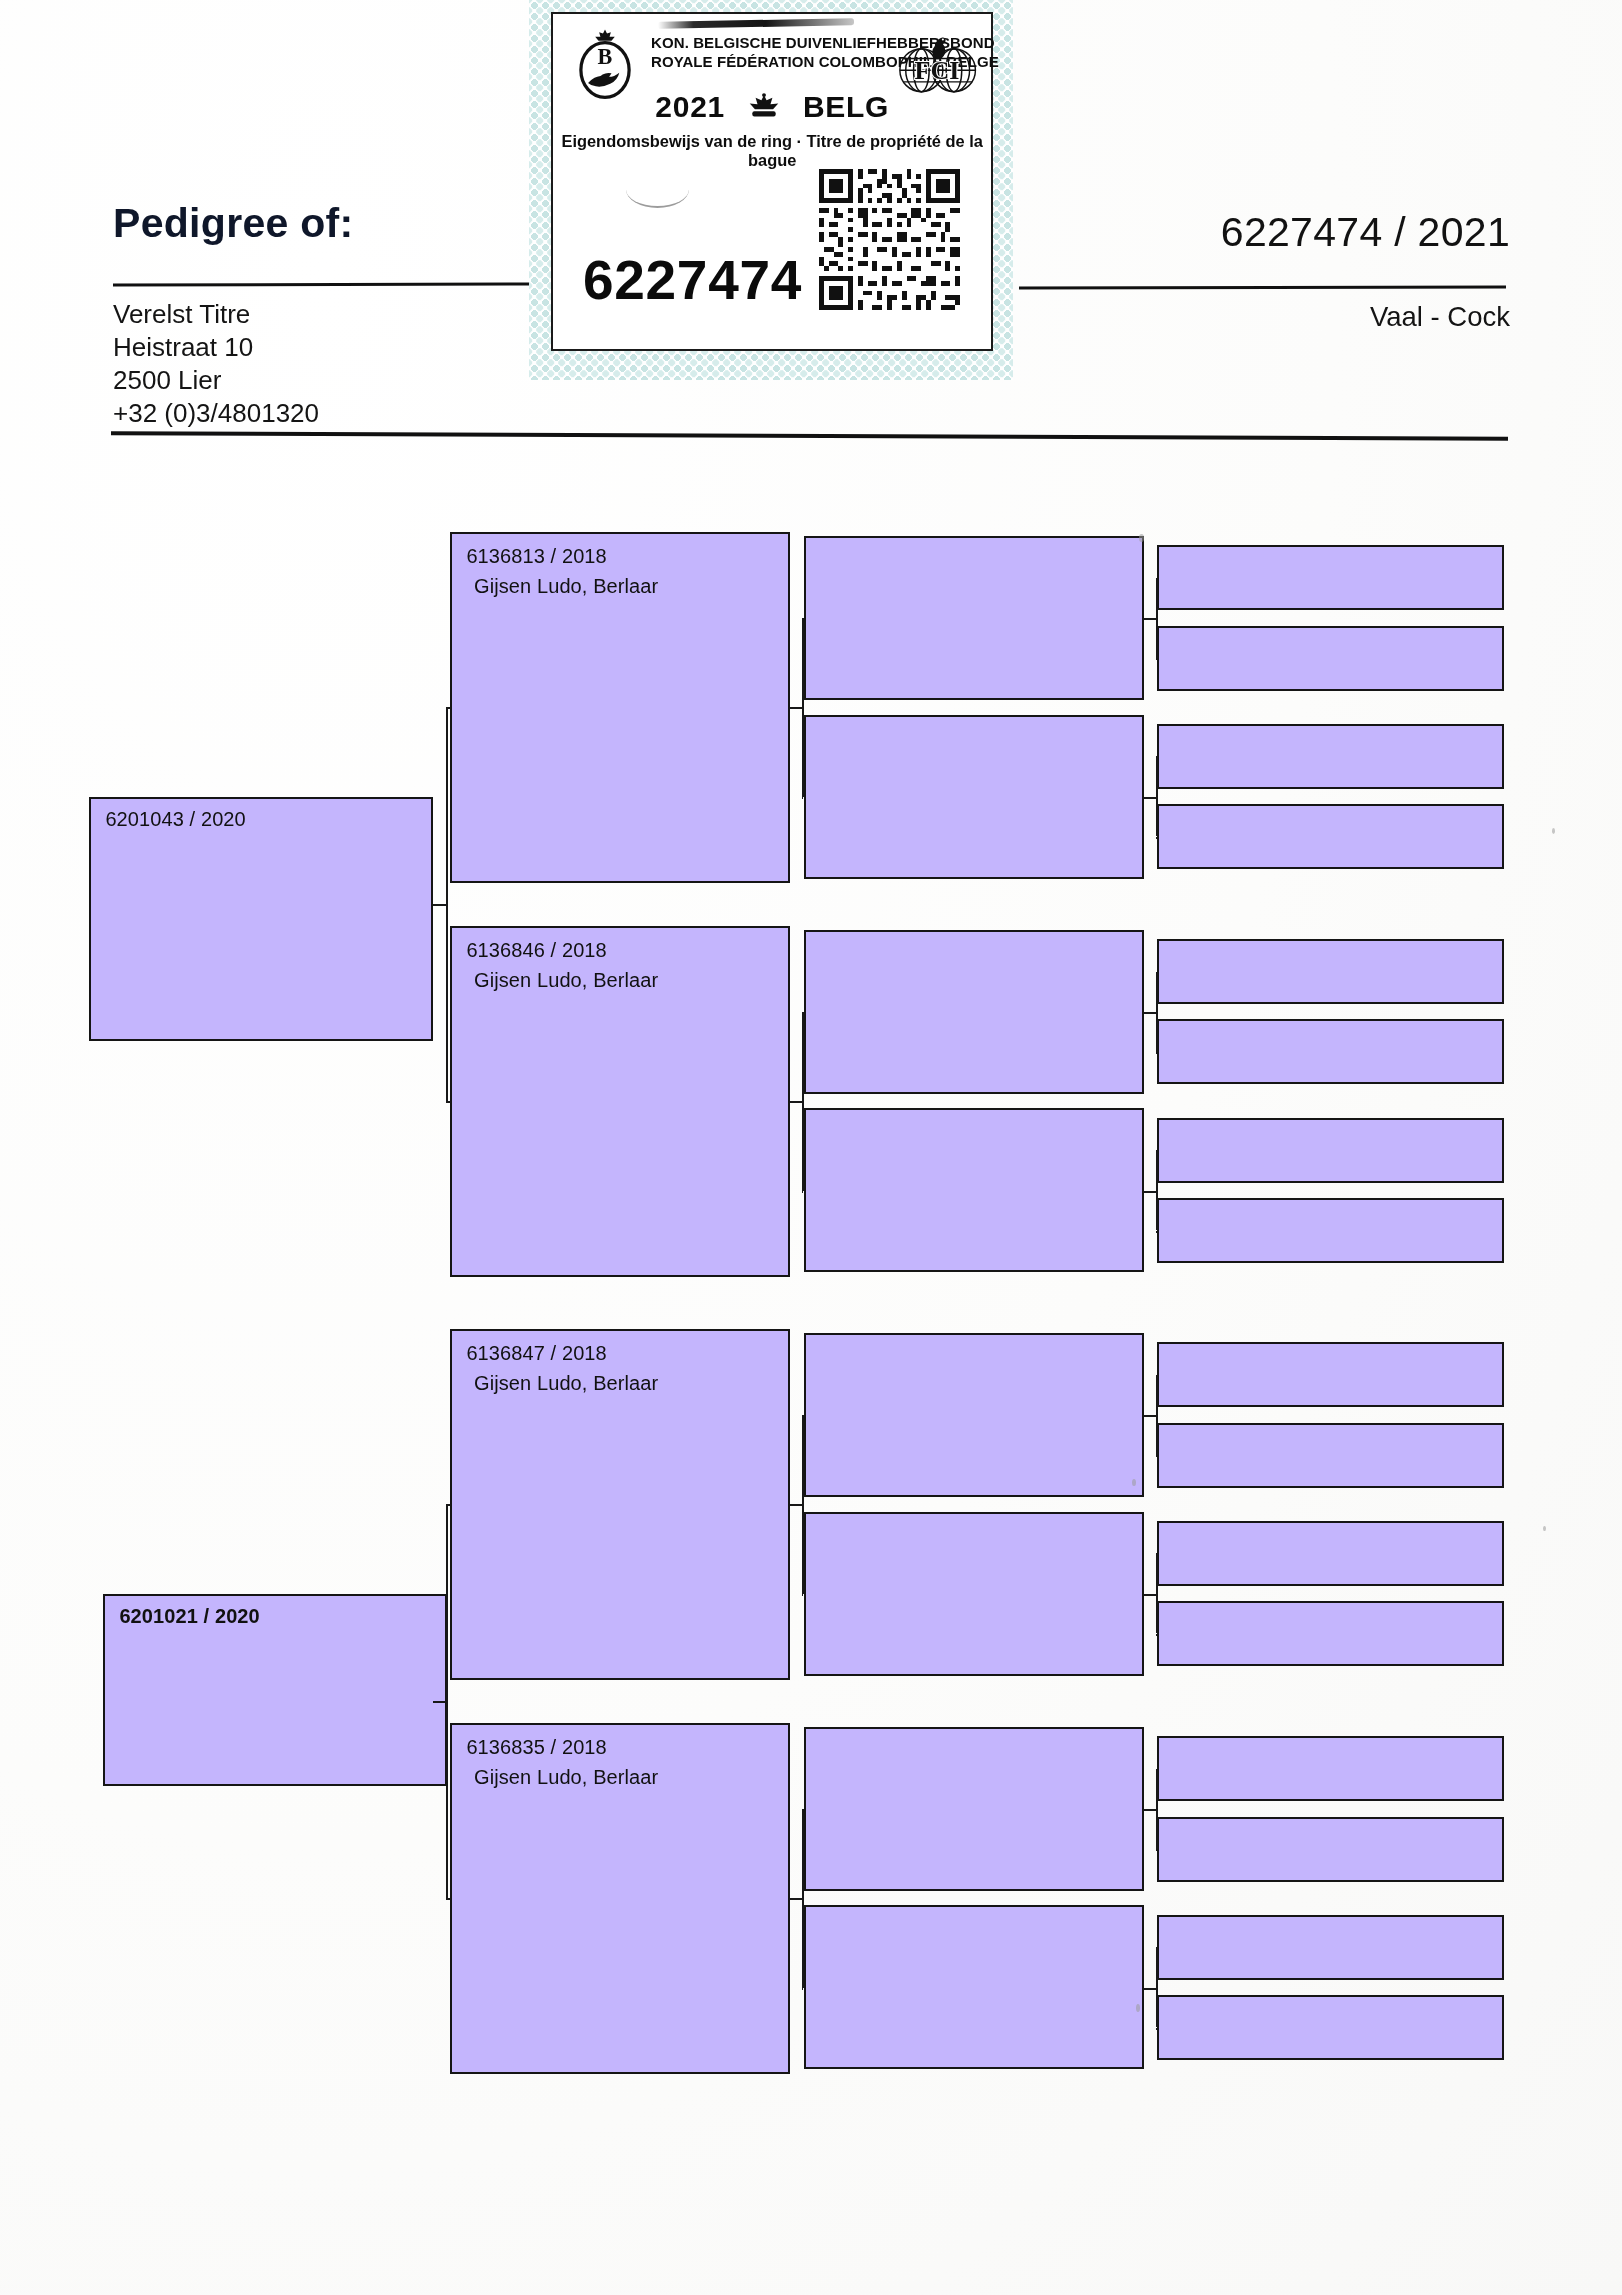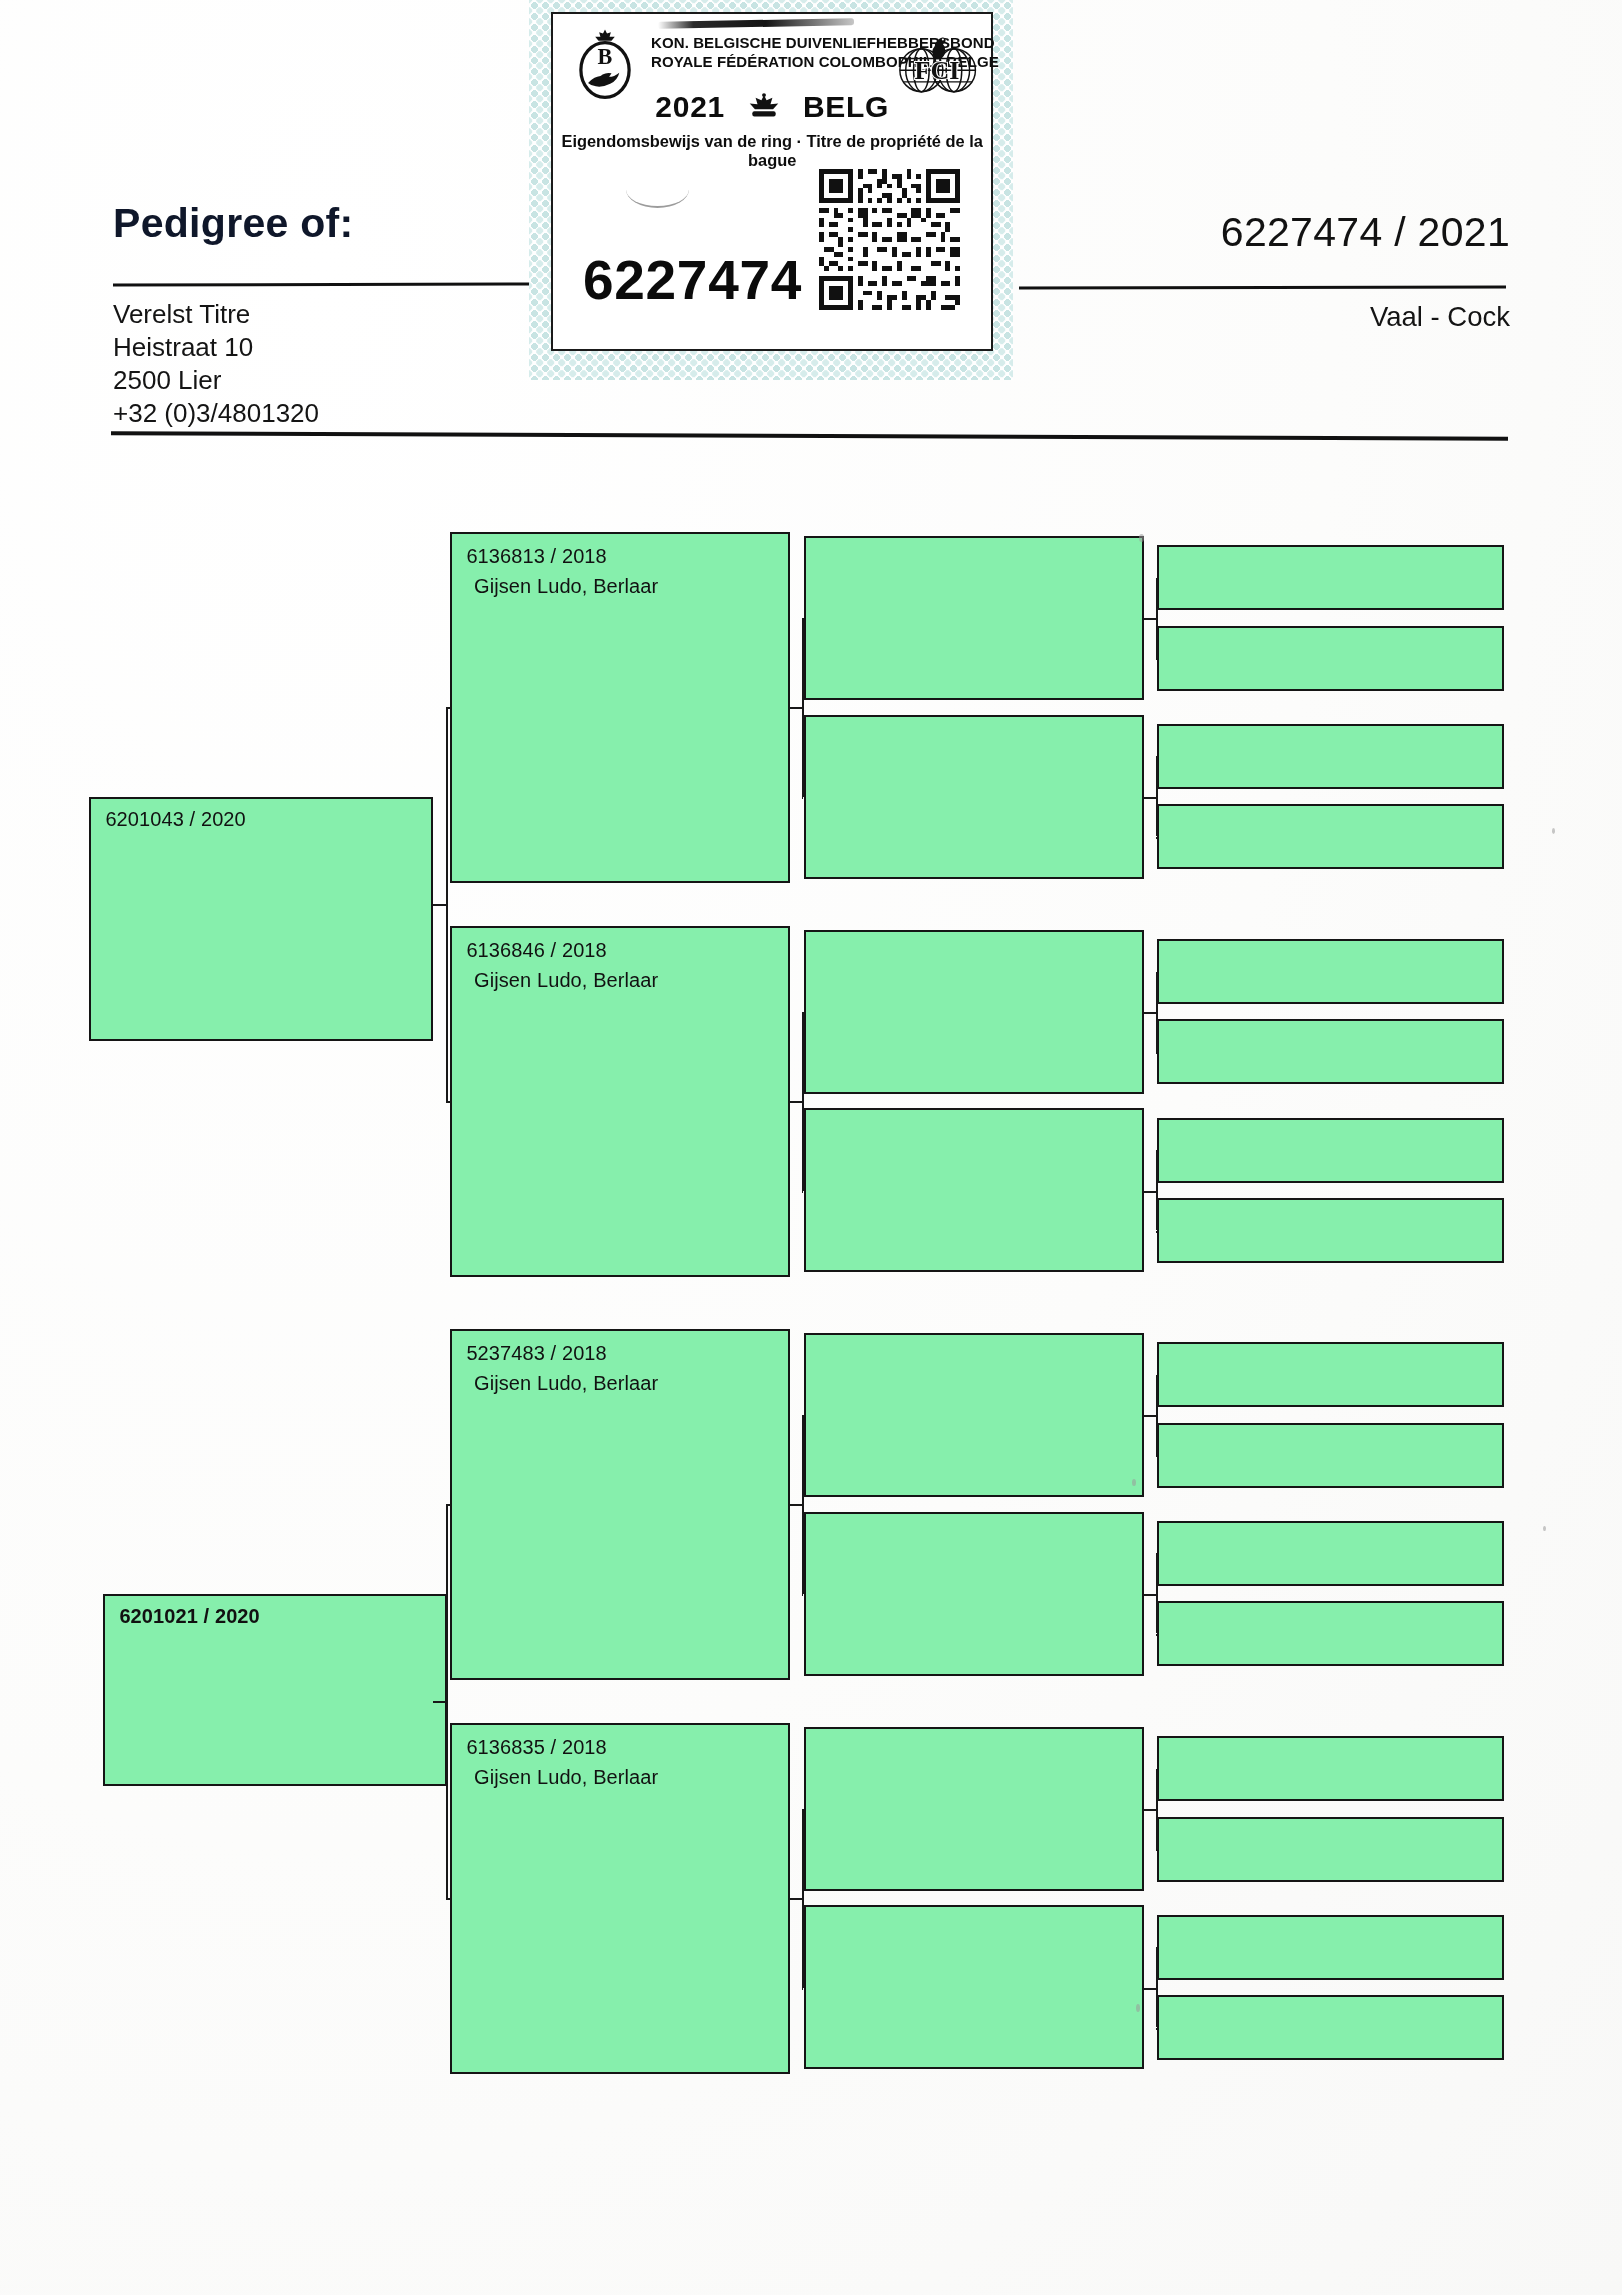--- a/index.html
+++ b/index.html
@@ -95,21 +95,21 @@
   #stamp-qr{position:absolute;right:31px;bottom:39px;width:141px;height:141px;}
   #stamp-scratch{
     position:absolute;left:73px;top:157px;width:63px;height:35px;
     border-bottom:2.6px solid #7c7c7c;border-radius:0 0 60% 60%;
     opacity:.75;
   }
 
   
   #tree{position:absolute;left:0;top:0;width:1623px;height:2295px;}
   .node{
-    position:absolute;border:2.6px solid #151515;background:#86efac;
+    position:absolute;border:2.6px solid #151515;background:#c4b5fd;
     box-sizing:border-box;
   }
   .node .ring{
     position:absolute;left:14.4px;top:10.5px;
     font-size:20px;color:#111;white-space:nowrap;letter-spacing:0.1px;
   }
   .node .breeder{
     position:absolute;left:22px;top:41px;
     font-size:20px;color:#111;white-space:nowrap;letter-spacing:0.1px;
   }
@@ -390,21 +390,21 @@
     <div class="connector-stub" style="left: 790px; top: 707px; width: 11.8px;"></div>
     <div class="node g2" style="left: 450px; top: 926px; width: 340px; height: 351px;">
       <div class="ring">6136846 / 2018</div>
       <div class="breeder">Gijsen Ludo, Berlaar</div>
     </div>
     <div class="connector" style="left: 802px; top: 1012px; height: 179px;"></div>
     <div class="connector-stub" style="left: 802px; top: 1012px; width: 1.3px;"></div>
     <div class="connector-stub" style="left: 802px; top: 1191px; width: 1.3px;"></div>
     <div class="connector-stub" style="left: 790px; top: 1101px; width: 11.8px;"></div>
     <div class="node g2" style="left: 450px; top: 1329px; width: 340px; height: 351px;">
-      <div class="ring">5237483 / 2018</div>
+      <div class="ring">6136847 / 2018</div>
       <div class="breeder">Gijsen Ludo, Berlaar</div>
     </div>
     <div class="connector" style="left: 802px; top: 1415px; height: 179px;"></div>
     <div class="connector-stub" style="left: 802px; top: 1415px; width: 1.3px;"></div>
     <div class="connector-stub" style="left: 802px; top: 1594px; width: 1.3px;"></div>
     <div class="connector-stub" style="left: 790px; top: 1504px; width: 11.8px;"></div>
     <div class="node g2" style="left: 450px; top: 1723px; width: 340px; height: 351px;">
       <div class="ring">6136835 / 2018</div>
       <div class="breeder">Gijsen Ludo, Berlaar</div>
     </div>

